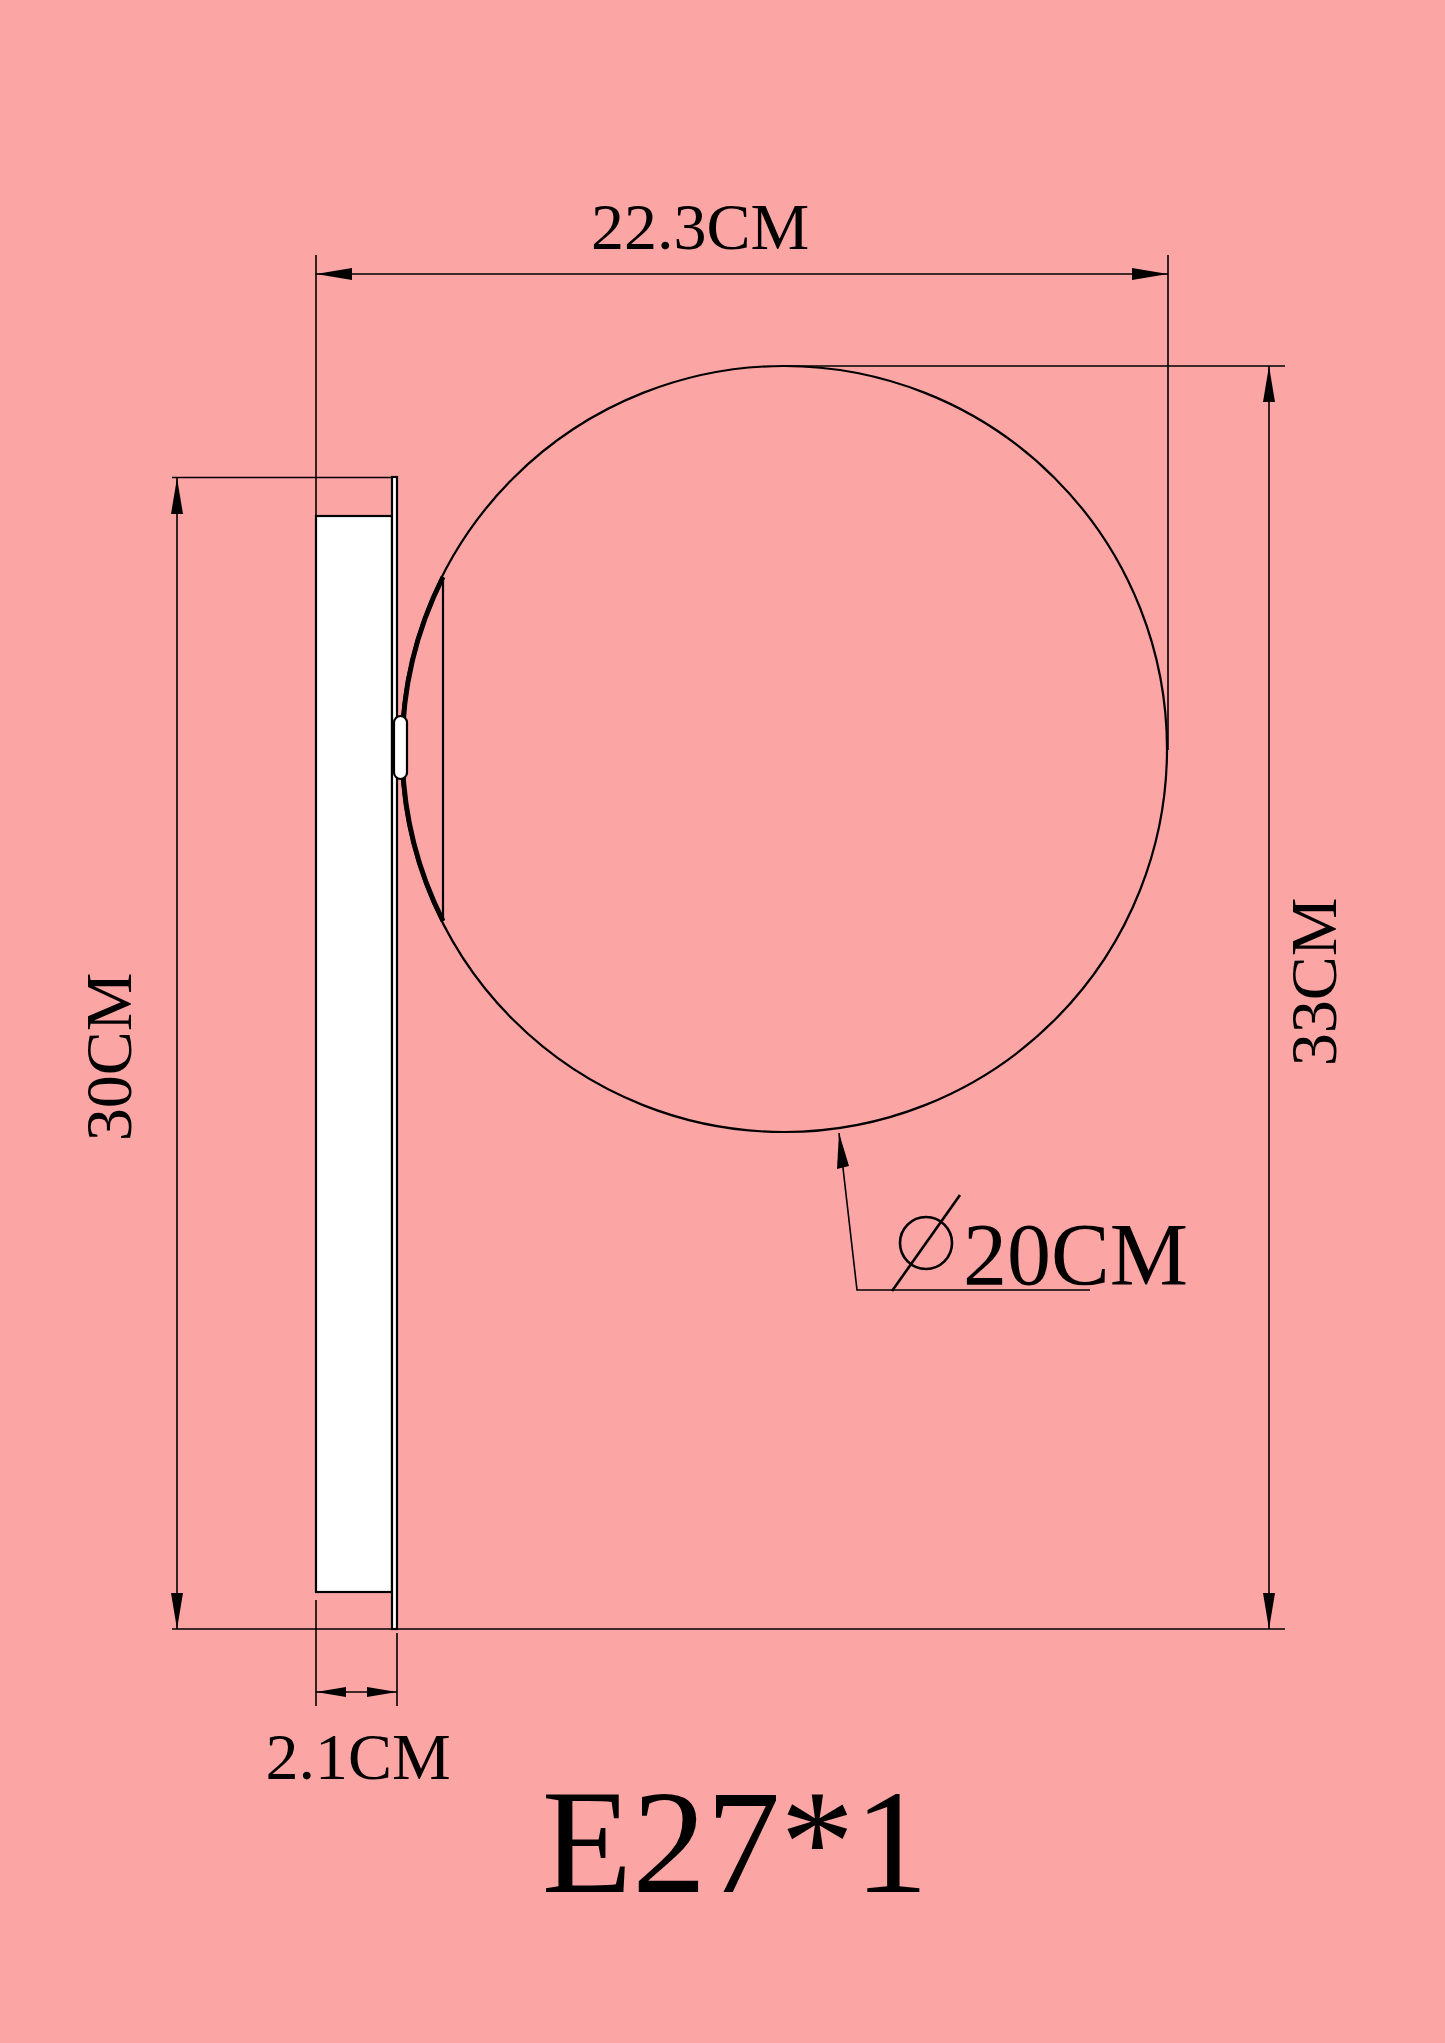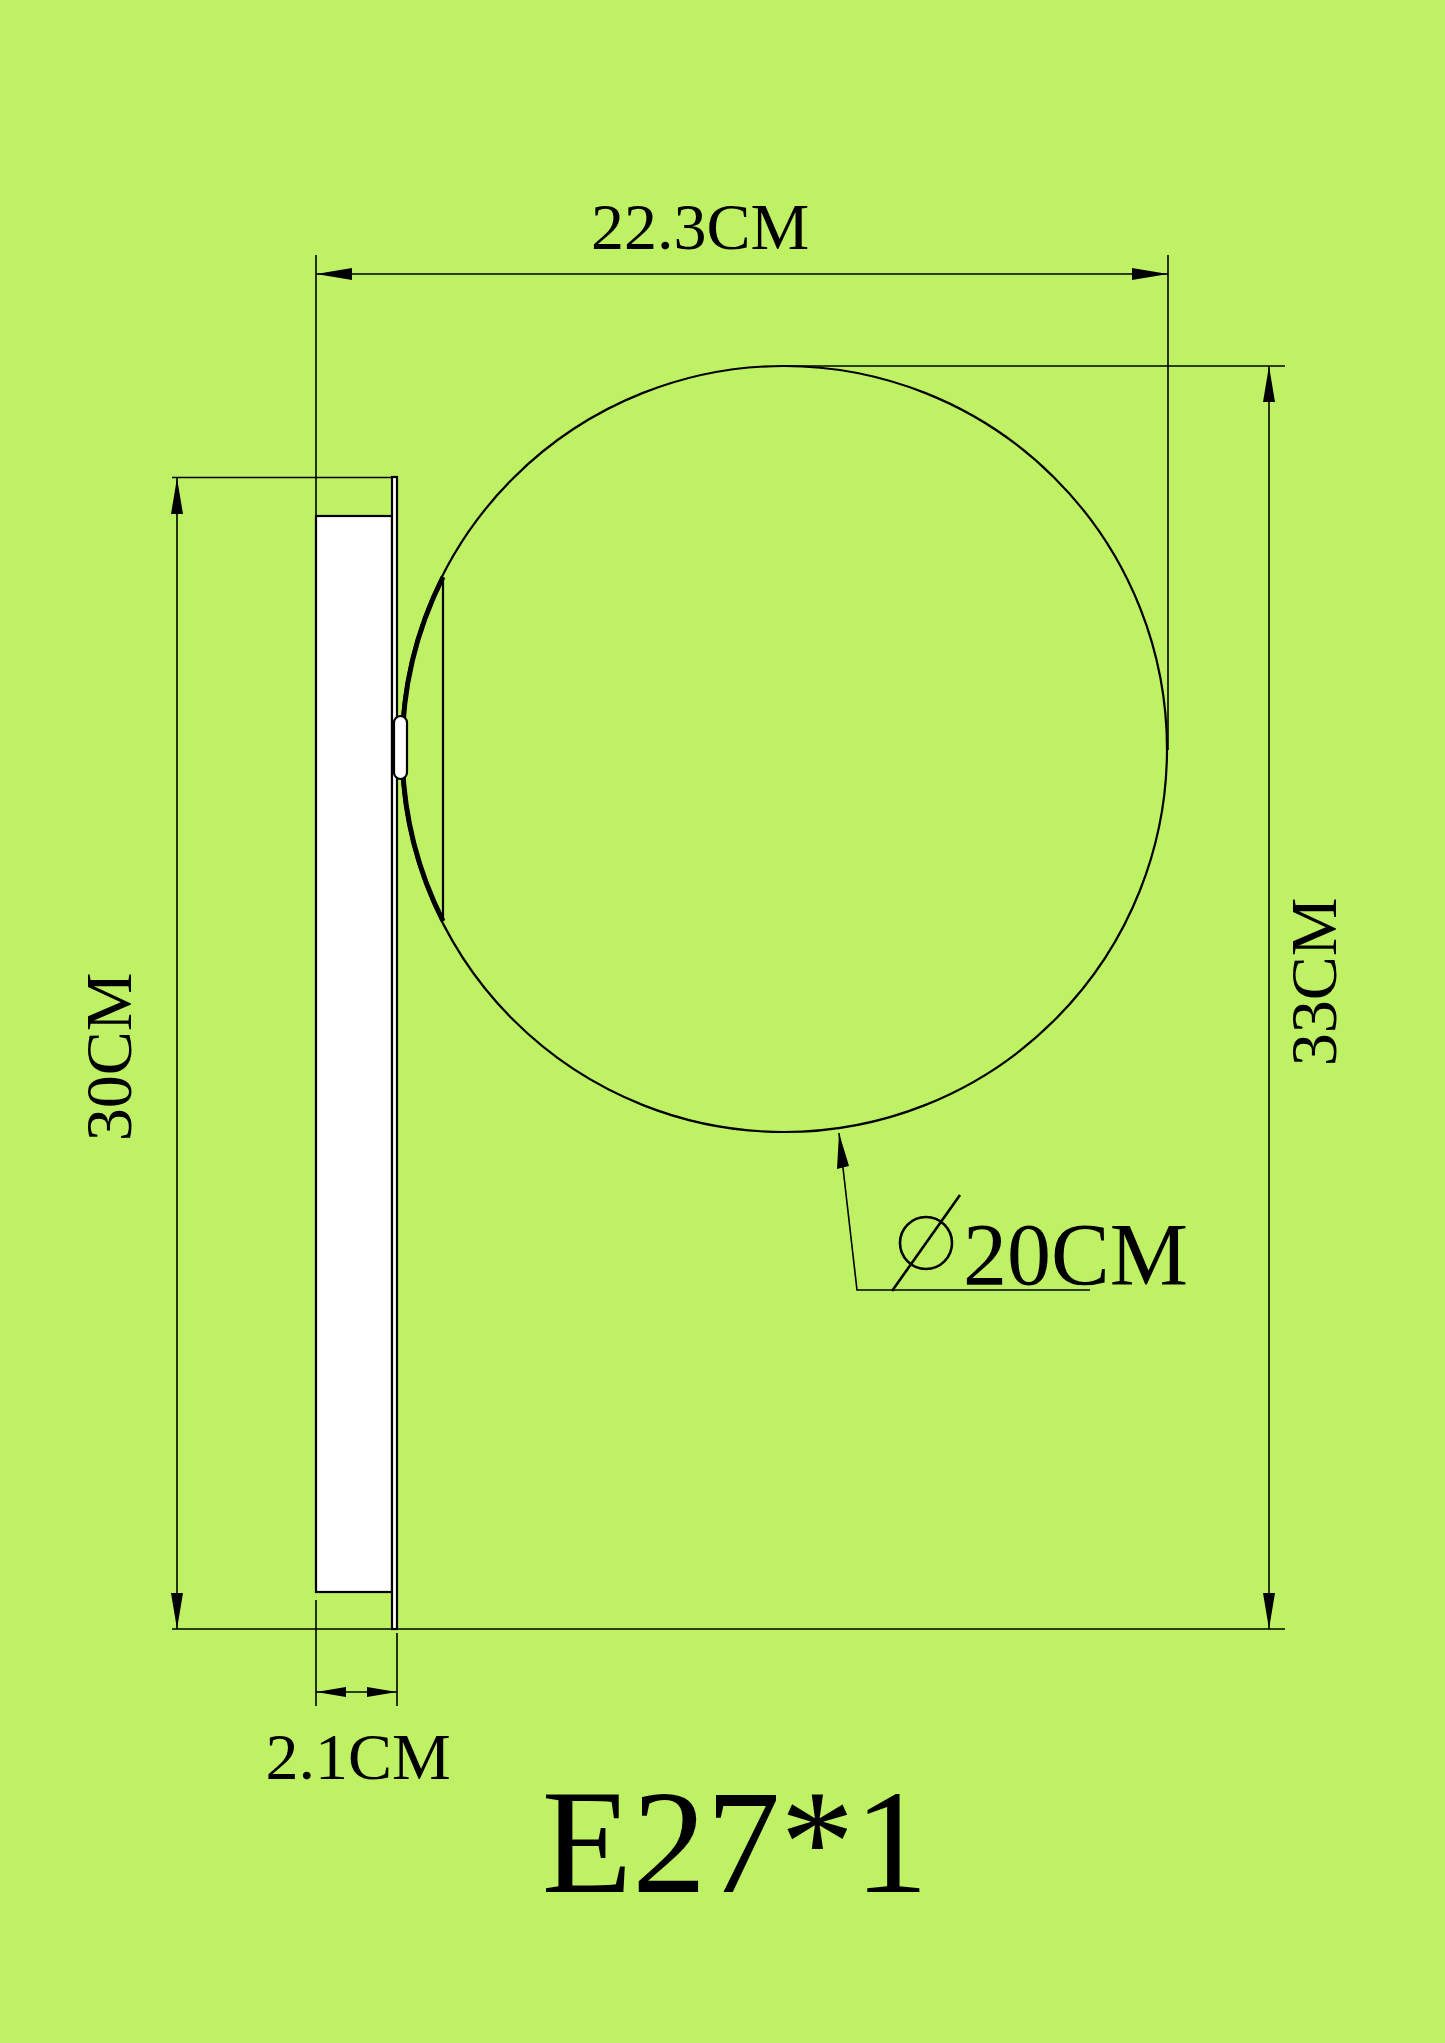--- a/index.html
+++ b/index.html
@@ -4,21 +4,21 @@
 <style>
   html, body {
     margin: 0;
     padding: 0;
     background: #ffffff;
   }
   .drawing-page {
     position: relative;
     width: 1445px;
     height: 2043px;
-    background: #bef264;
+    background: #fca5a5;
     overflow: hidden;
   }
   svg {
     display: block;
     width: 1445px;
     height: 2043px;
   }
   .fixture-line   { stroke: #000; stroke-width: 2.2; fill: none; }
   .fixture-fill   { stroke: #000; stroke-width: 2.2; fill: #fff; }
   .thick-arc      { stroke: #000; stroke-width: 5;   fill: none; }

